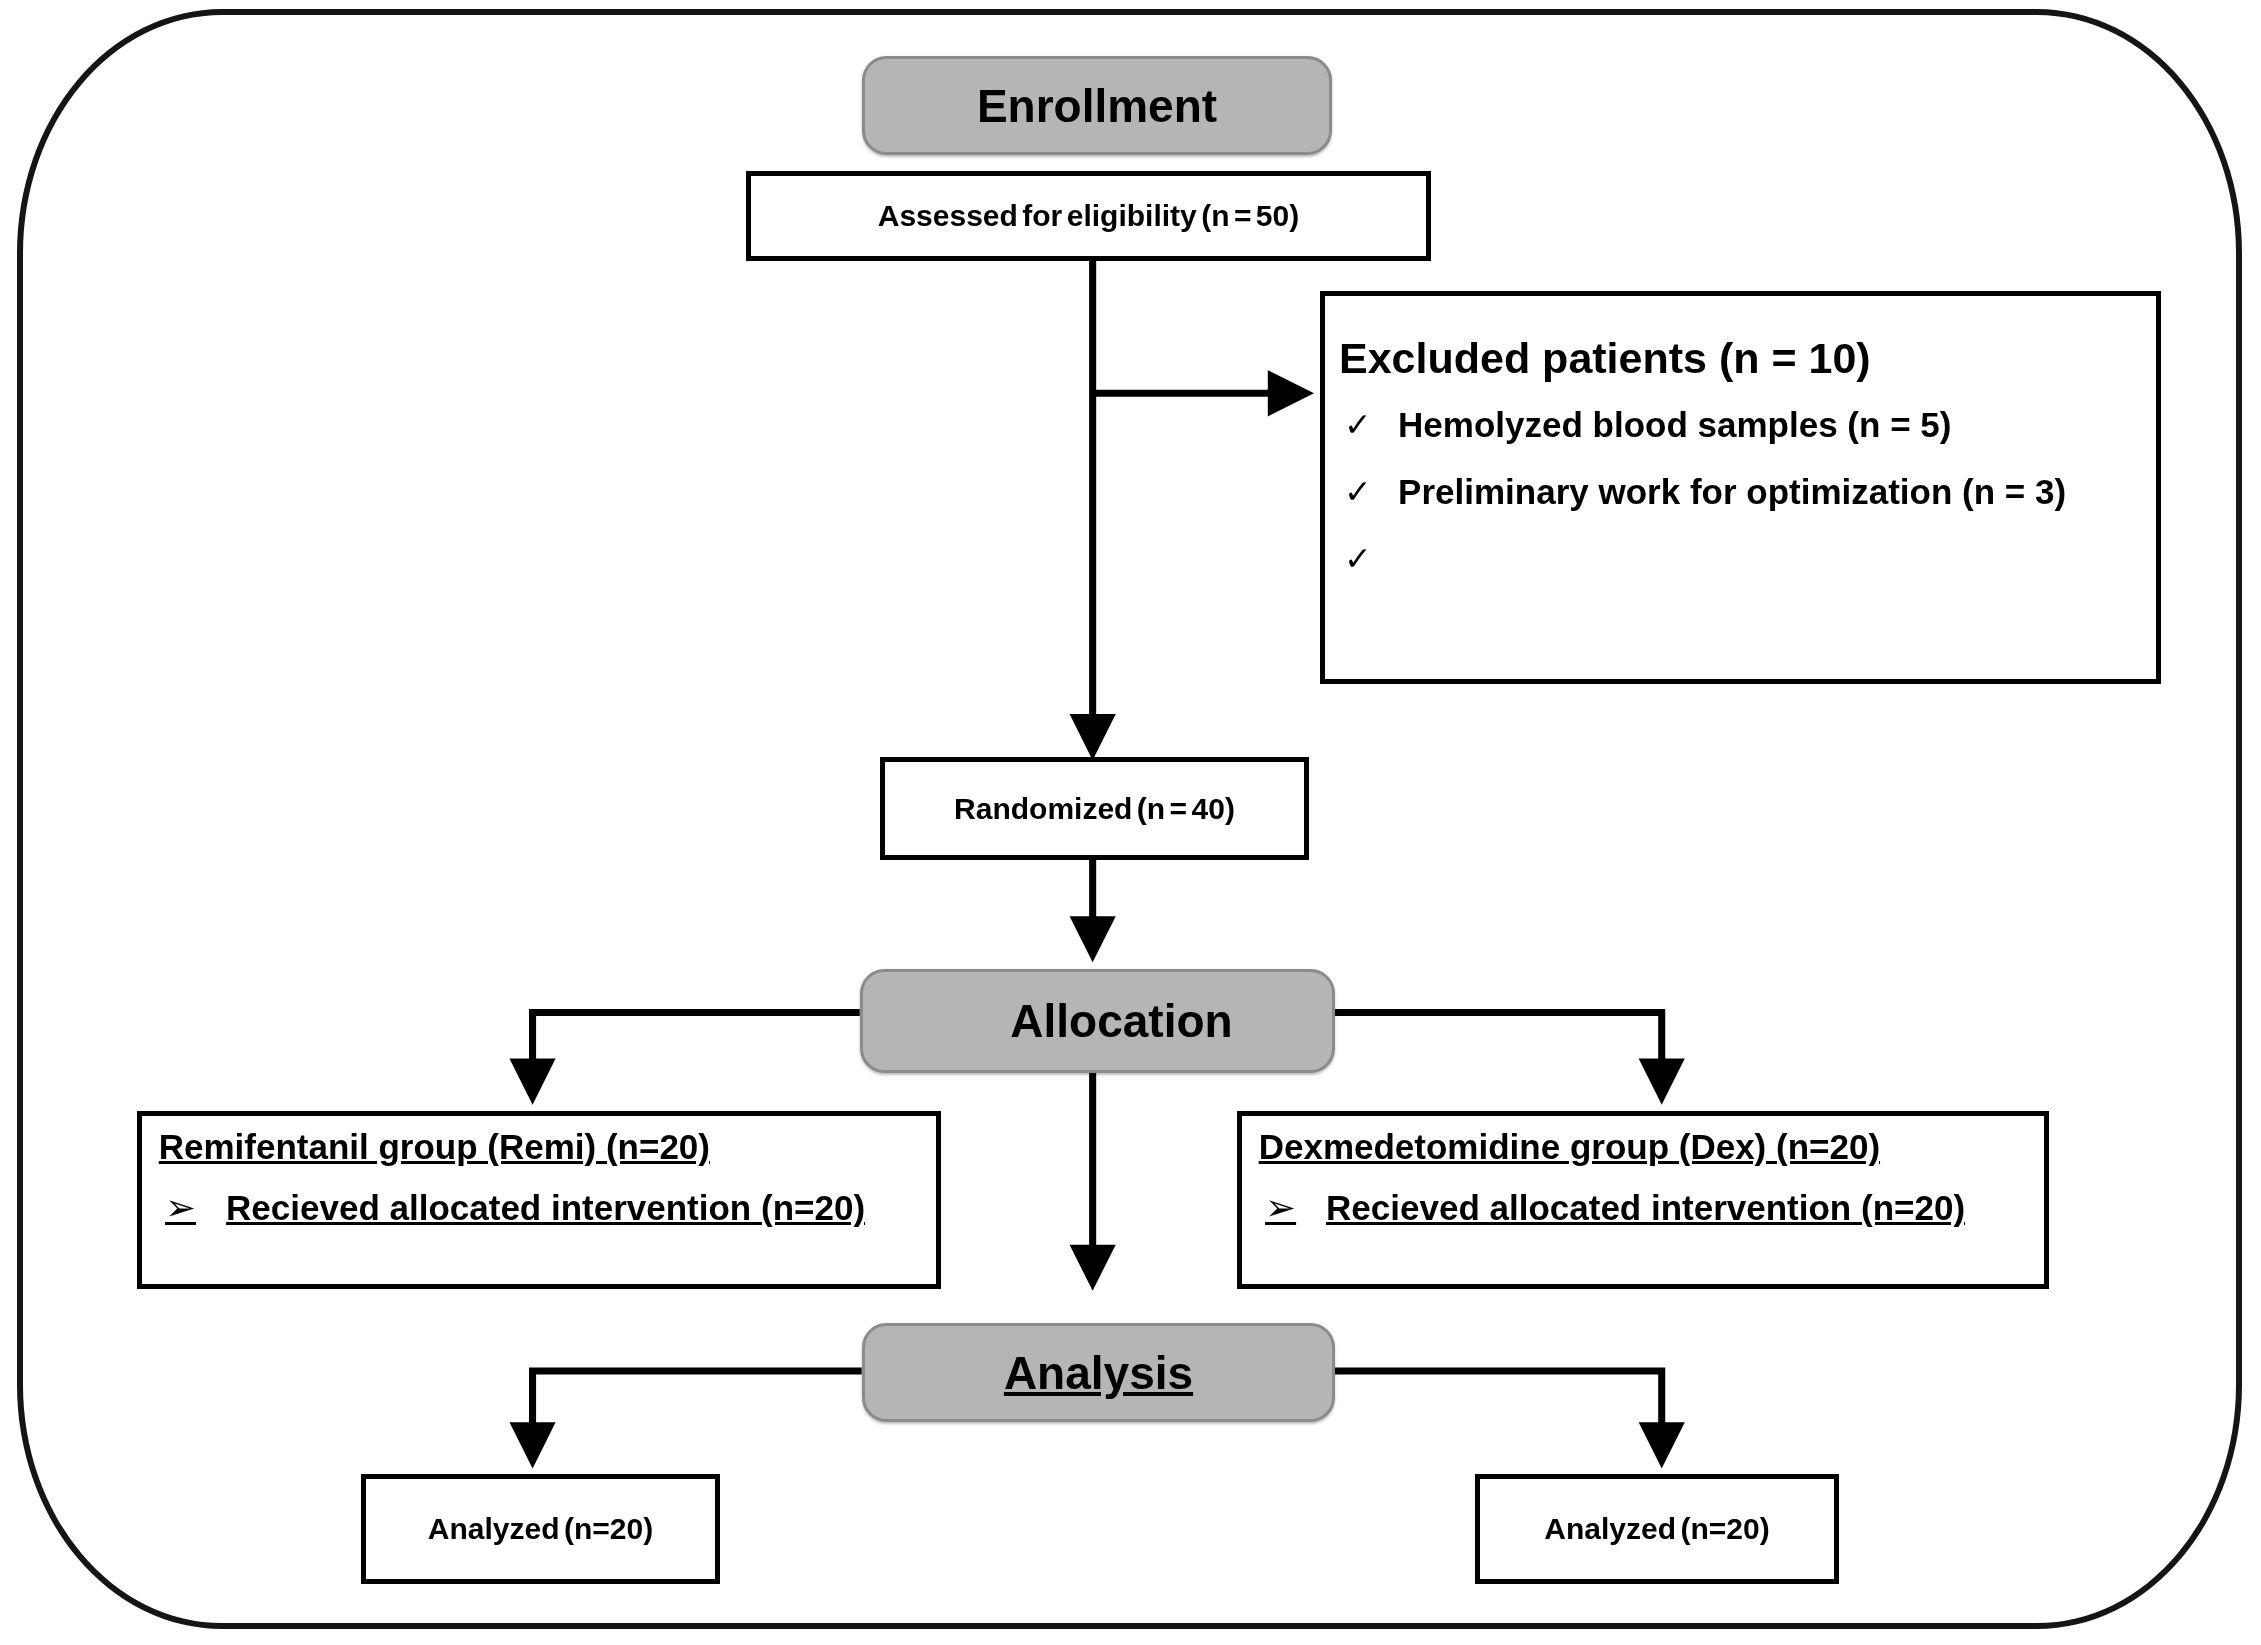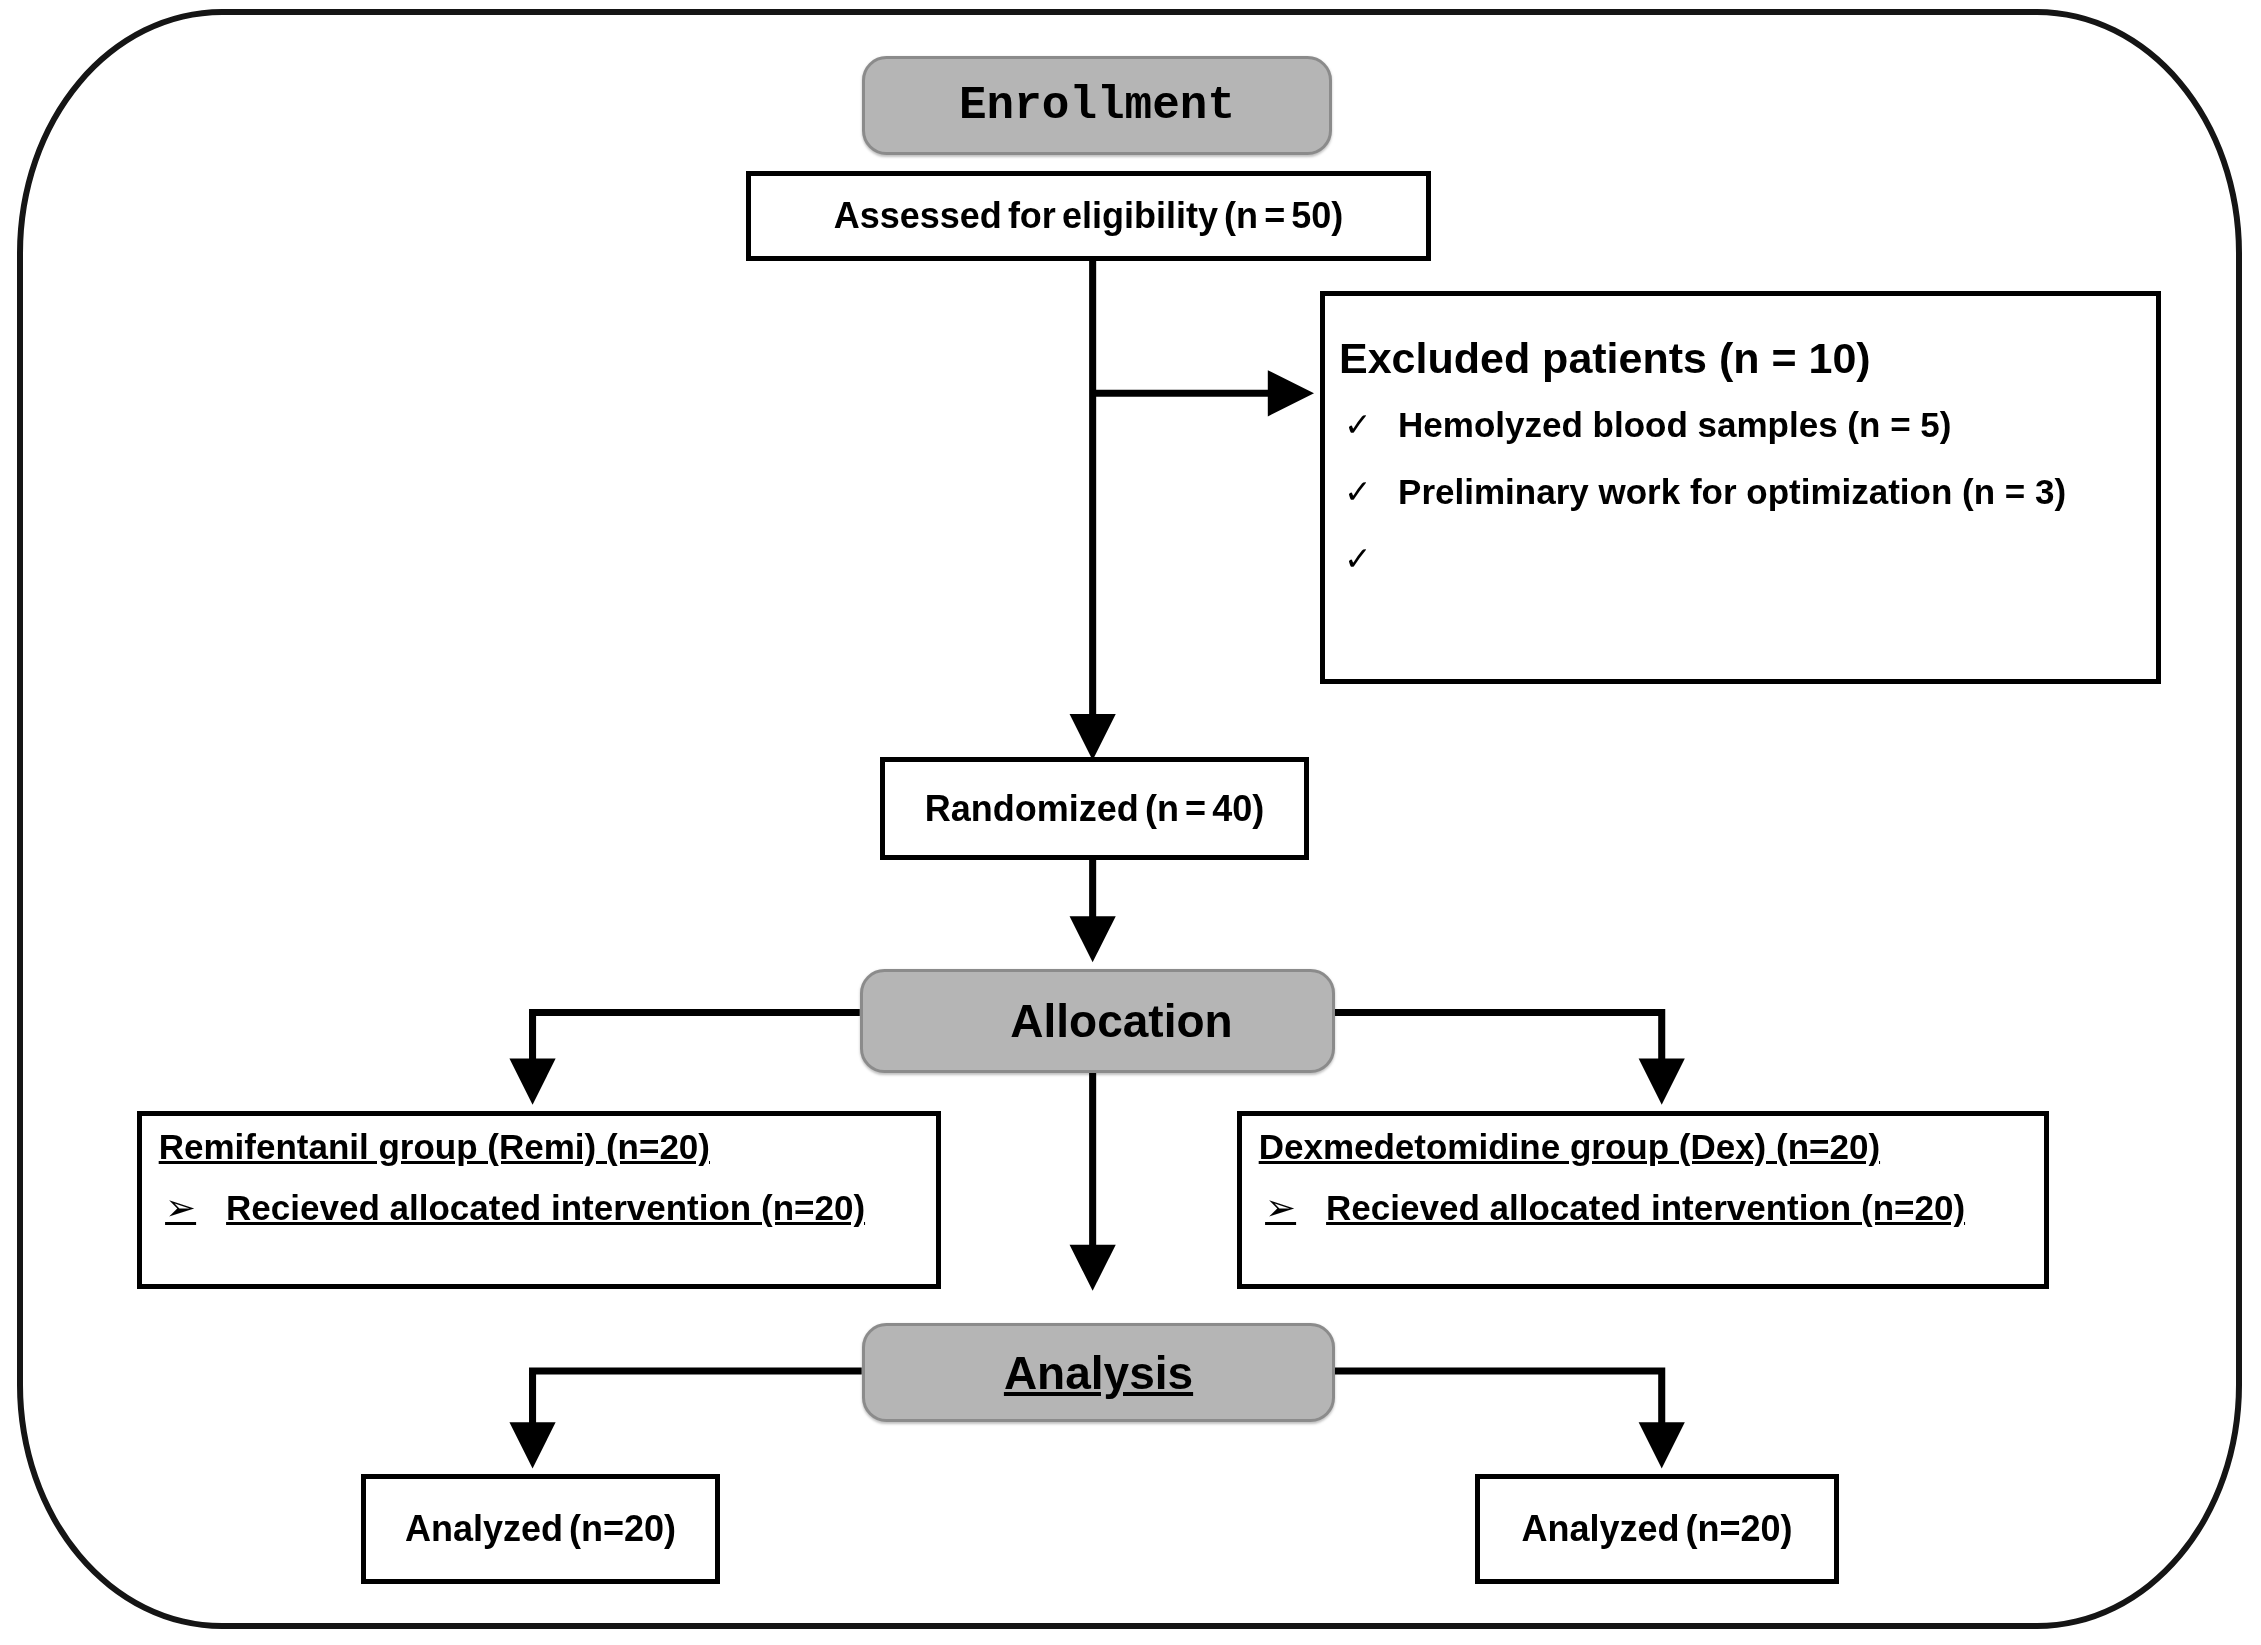--- a/index.html
+++ b/index.html
@@ -24,38 +24,38 @@
     position:absolute;box-sizing:border-box;
     background:#b5b5b5;border:3.2px solid #8b8b8b;border-radius:24.4px;
     display:flex;align-items:center;justify-content:center;
     font-size:46px;letter-spacing:0px;
     box-shadow:0 1.9px 2.6px rgba(0,0,0,0.25);
   }
   .wbox{
     position:absolute;box-sizing:border-box;
     background:#ffffff;border:5.8px solid #000000;
     display:flex;align-items:center;justify-content:center;
-    font-size:36px;word-spacing:-3.9px;text-align:center;
+    font-size:30px;word-spacing:-3.9px;text-align:center;
   }
   .wbox.multi{
     display:block;text-align:left;font-size:35px;word-spacing:0;
   }
   
   .exc{padding:35px 16.7px 0 14px;}
   .exc .exc-title{line-height:54px;margin:0 0 6.4px 0;font-size:43px;}
   .exc .exc-item{display:flex;line-height:67px;margin-left:5.1px;}
   .exc .check{width:54px;flex:0 0 54px;font-weight:400;font-size:33px;font-family:"DejaVu Sans",sans-serif;}
   .exc .exc-text{width:680px;flex:0 0 680px;text-align:justify;}
   
   .grp{display:flex;flex-direction:column;justify-content:center;padding-left:16.7px;text-decoration:underline;}
   .grp .grp-title{line-height:61px;}
   .grp .grp-item{display:flex;line-height:61px;}
   .grp .bullet{width:61px;flex:0 0 61px;padding-left:6.4px;font-weight:400;font-size:37px;font-family:"DejaVu Sans",sans-serif;}
   
-  #stage-enrollment{left:862px;top:56px;width:470px;height:99px;font-family:Liberation Mono, monospace;}
+  #stage-enrollment{left:862px;top:56px;width:470px;height:99px;}
   #box-assessed{left:746px;top:171px;width:685px;height:90px;}
   #box-excluded{left:1320px;top:291px;width:841px;height:393px;}
   #box-randomized{left:880px;top:757px;width:429px;height:103px;}
   #stage-allocation{left:860px;top:969px;width:475px;height:104px;padding-left:48px;}
   #box-group-left{left:137px;top:1111px;width:804px;height:178px;}
   #box-group-right{left:1237px;top:1111px;width:812px;height:178px;}
   #stage-analysis{left:862px;top:1323px;width:473px;height:99px;text-decoration:underline;}
   #box-analyzed-left{left:361px;top:1474px;width:359px;height:110px;}
   #box-analyzed-right{left:1475px;top:1474px;width:364px;height:110px;}
 </style>

